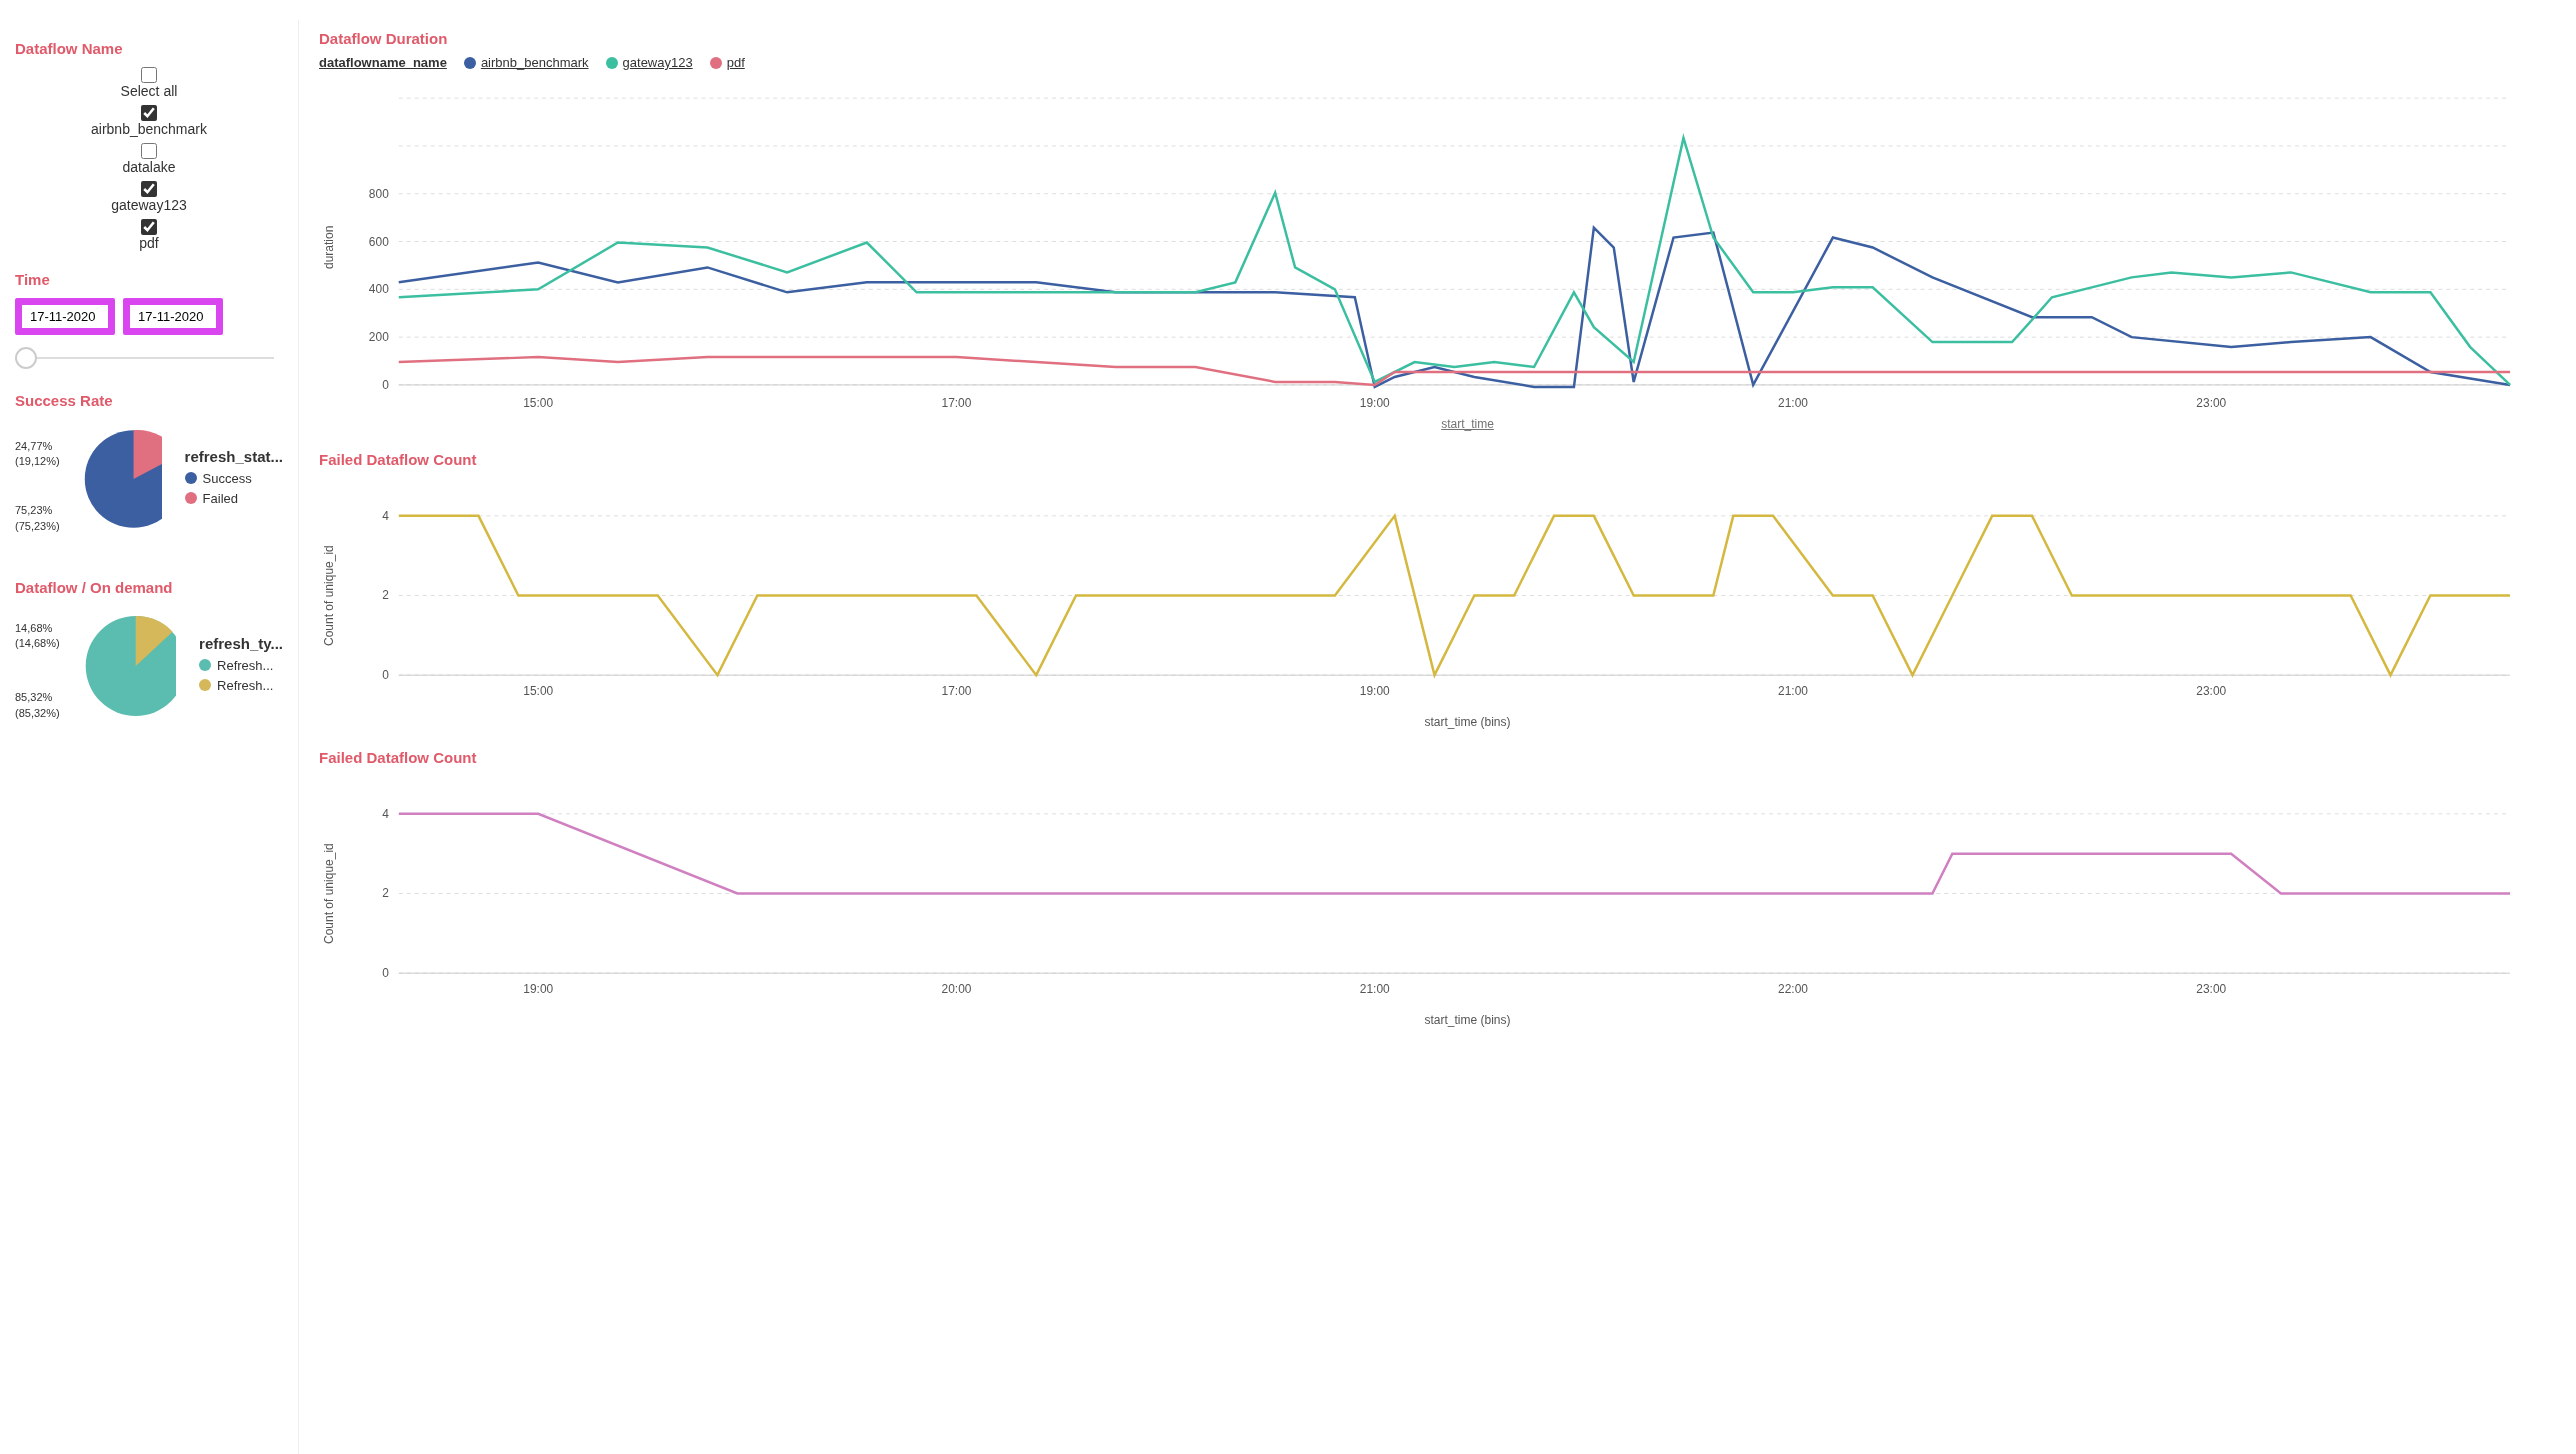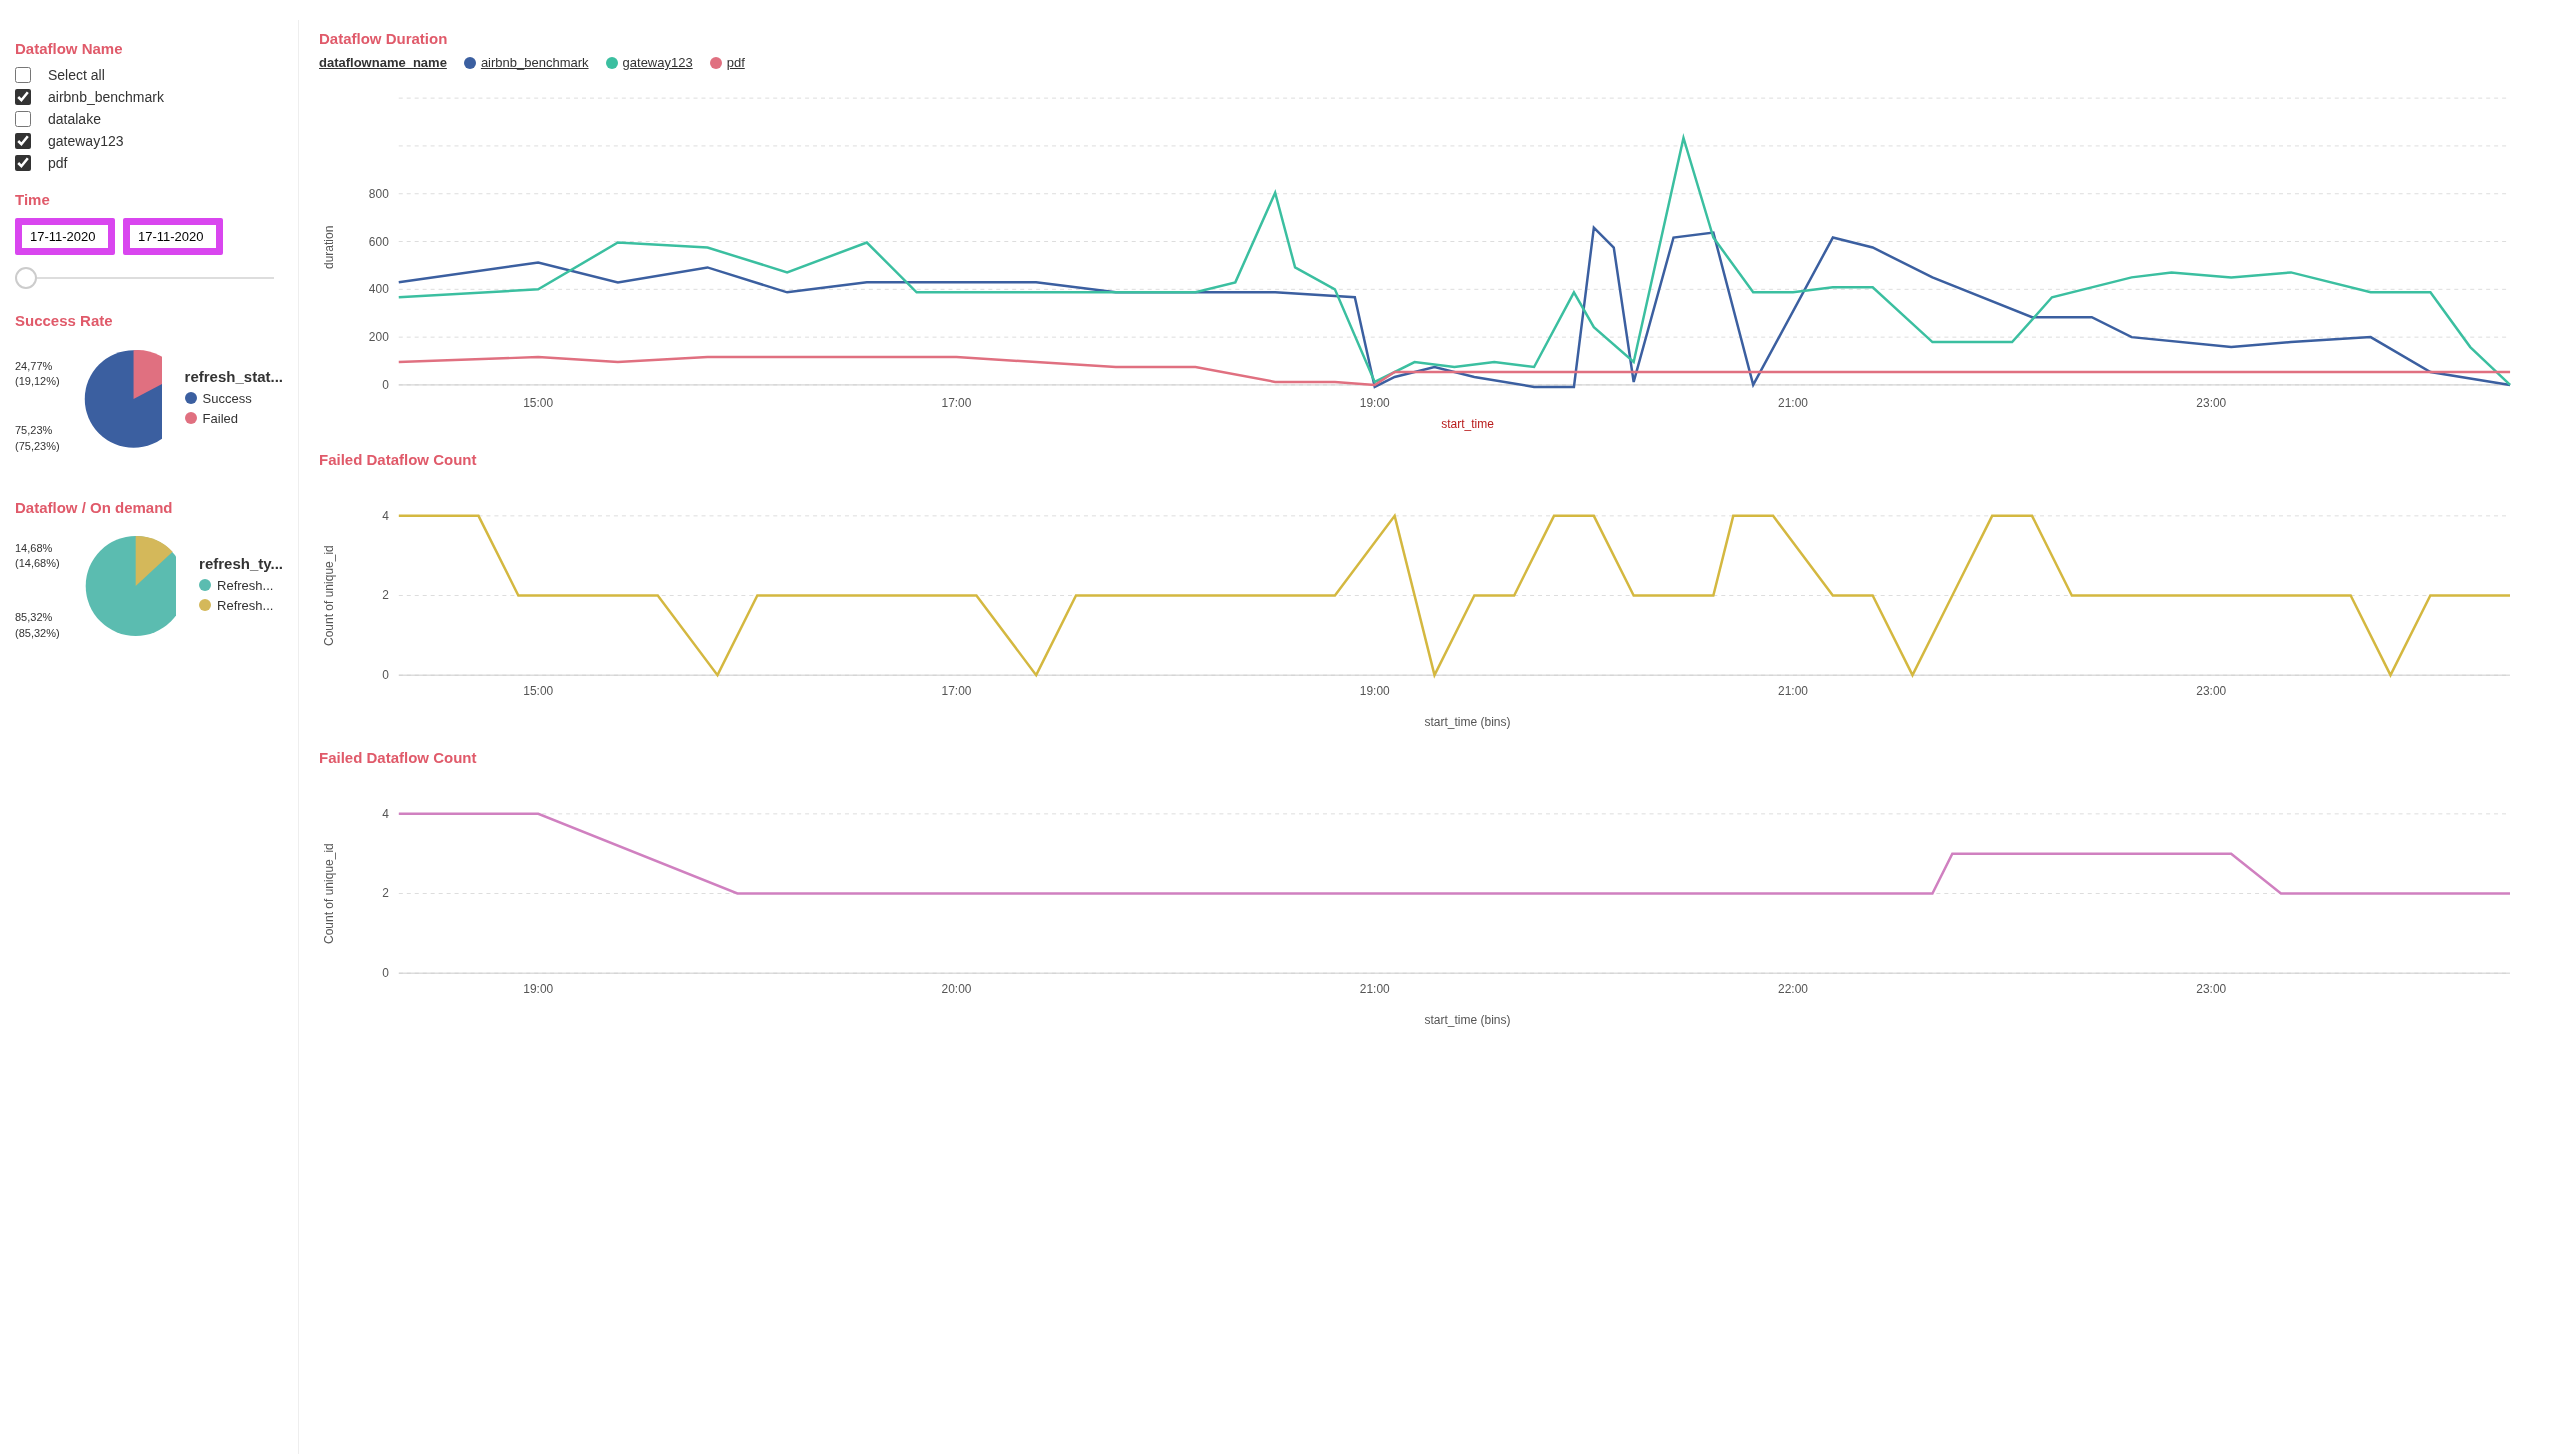--- a/index.html
+++ b/index.html
@@ -4,21 +4,21 @@
   <style>
     * { box-sizing: border-box; margin: 0; padding: 0; }
     body { font-family: Arial, sans-serif; font-size: 13px; background: #fff; color: #333; }
     .layout { display: flex; width: 2576px; min-height: 1454px; margin-top: 20px; }
     .sidebar { width: 299px; padding: 20px 15px; border-right: 1px solid #eee; flex-shrink: 0; }
     .main { flex: 1; padding: 10px 20px; }
 
     .section-title { color: #e05a6a; font-size: 15px; font-weight: bold; margin-bottom: 10px; margin-top: 18px; }
     .section-title:first-child { margin-top: 0; }
 
-    .checkbox-row { display: flex; align-items: center; gap: 17px; margin-bottom: 6px; font-size: 14px; }
+    .checkbox-row { display: flex; align-items: center; gap: 0; margin-bottom: 6px; font-size: 14px; flex-direction: column; }
     .checkbox-row input[type="checkbox"] { width: 16px; height: 16px; accent-color: #333; }
 
     .time-section { margin-top: 20px; }
     .date-inputs { display: flex; gap: 8px; margin-top: 8px; }
     .date-input { border: 7px solid #d946ef; padding: 4px 8px; font-size: 13px; border-radius: 2px; width: 100px; }
     .slider-container { margin-top: 12px; }
     .slider { width: 259px; -webkit-appearance: none; height: 2px; background: #ddd; outline: none; }
     .slider::-webkit-slider-thumb { -webkit-appearance: none; width: 22px; height: 22px; border-radius: 50%; background: #fff; border: 2px solid #ccc; cursor: pointer; }
     .chart-block { margin-bottom: 10px; }
     .chart-title { color: #e05a6a; font-size: 15px; font-weight: bold; margin-bottom: 8px; }
@@ -191,21 +191,21 @@
 
           <line x1="60" y1="308" x2="2180" y2="308" stroke="#ccc"></line>
 
           <polyline points="60,205 200,185 280,205 370,190 450,215 530,205 620,205 700,205 780,215 860,215 940,215 1020,220 1040,310 1060,300 1100,290 1140,300 1200,310 1240,310 1260,150 1280,170 1300,305 1340,160 1380,155 1420,308 1500,160 1540,170 1600,200 1700,240 1760,240 1800,260 1900,270 1960,265 2040,260 2100,295 2180,308" fill="none" stroke="#3b5fa0" stroke-width="2.5"></polyline>
 
           <polyline points="60,220 200,212 280,165 370,170 450,195 530,165 580,215 620,215 700,215 780,215 860,215 900,205 940,115 960,190 1000,212 1040,305 1080,285 1120,290 1160,285 1200,290 1240,215 1260,250 1300,285 1350,60 1380,160 1420,215 1460,215 1500,210 1540,210 1600,265 1680,265 1720,220 1800,200 1840,195 1900,200 1960,195 2040,215 2100,215 2140,270 2180,308" fill="none" stroke="#3bbfa0" stroke-width="2.5"></polyline>
 
           <polyline points="60,285 200,280 280,285 370,280 450,280 530,280 620,280 700,285 780,290 860,290 940,305 1000,305 1040,308 1060,295 1120,295 1200,295 1260,295 1300,295 1400,295 1500,295 1600,295 1700,295 1800,295 1900,295 2000,295 2100,295 2180,295" fill="none" stroke="#e07080" stroke-width="2.5"></polyline>
         </svg>
       </div>
-      <div style="text-align:center; font-size:12px; color:#b91c1c; margin-left:60px;">start_time</div>
+      <div style="text-align:center; font-size:12px; color:#737373; margin-left:60px;text-decoration:underline;">start_time</div>
     </div>
 
     <div class="chart-block" style="margin-top:20px;">
       <div class="chart-title">Failed Dataflow Count</div>
       <div style="display:flex; align-items:stretch;">
         <div class="y-axis-label">Count of unique_id</div>
         <svg width="2191" height="239" viewBox="0 0 2200 240">
 
           <line x1="60" y1="40" x2="2180" y2="40" stroke="#ddd" stroke-dasharray="4,4"></line>
           <line x1="60" y1="120" x2="2180" y2="120" stroke="#ddd" stroke-dasharray="4,4"></line>

